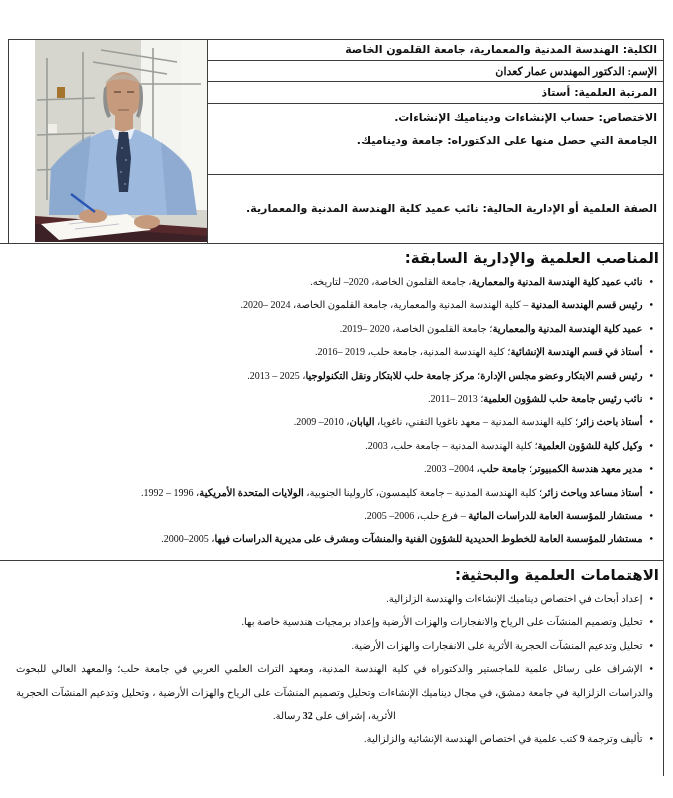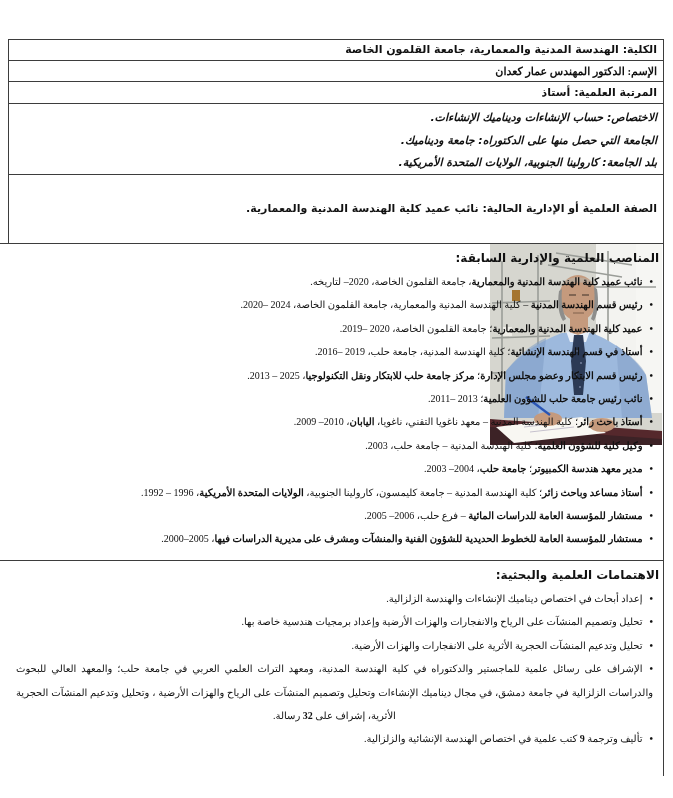--- a/index.html
+++ b/index.html
@@ -3,46 +3,46 @@
 <meta charset="utf-8">
 <style>
   html,body{margin:0;padding:0;background:#ffffff;}
   body{width:673px;height:798px;position:relative;overflow:hidden;
        font-family:"DejaVu Sans",sans-serif;color:#111;}
   .page{position:absolute;inset:0;background:#fff;}
 
   
   .info-table{position:absolute;top:39px;left:8px;width:656px;height:204px;
               box-sizing:border-box;border:1px solid #3d3d3d;border-bottom:none;
-              display:flex;direction:rtl;background:#fff;flex-direction:column;}
+              display:flex;direction:rtl;background:#fff;}
   .info-col{flex:1;display:flex;flex-direction:column;font-weight:bold;
             font-size:11px;direction:rtl;}
   .info-row{box-sizing:border-box;border-bottom:1px solid #3d3d3d;
             padding:0 6px;display:flex;align-items:center;line-height:14px;}
   .row-college{height:21px;}
   .row-name{height:21px;font-family:Liberation Serif, serif;}
   .row-rank{height:22px;}
-  .row-details{height:71px;display:block;padding-top:3px;font-style:italic;}
+  .row-details{height:71px;display:block;padding-top:3px;}
   .detail-line{line-height:22.5px;white-space:nowrap;}
   .row-current{flex:1;border-bottom:none;}
   .photo-cell{width:199px;box-sizing:border-box;position:relative;
               border-right:1px solid #3d3d3d;background:#fff;}
   .photo{position:absolute;top:0;right:0;width:172px;height:202px;display:block;}
 
   
   .hr{position:absolute;left:0;height:1px;background:#3d3d3d;}
   .hr-table-bottom{top:243px;width:664px;}
   .hr-sections{top:560px;width:664px;}
   .vr-right{position:absolute;top:243px;left:663px;width:1px;height:533px;background:#3d3d3d;}
 
   
   .section{position:absolute;left:2px;right:12px;direction:rtl;}
   .section-positions{top:245px;}
   .section-interests{top:562px;}
-  .sec-title{font-size:12px;font-weight:bold;padding:6px 2px 4px 0;line-height:15px;}
+  .sec-title{font-size:15px;font-weight:bold;padding:6px 2px 4px 0;line-height:15px;}
   .bullet{font-size:10px;line-height:23.4px;text-align:justify;
           padding:0 8px 0 14px;font-family:Liberation Serif, serif;}
   .bullet .marker{font-size:10px;margin-left:7px;font-weight:bold;}
   .bullet .b{font-weight:bold;}
   .bullet.center-last{text-align-last:center;}
 </style>
 </head>
 <body>
 
 <div class="page">
@@ -54,21 +54,20 @@
       </div>
       <div class="info-row row-name">
         <span>الإسم: الدكتور المهندس عمار كعدان</span>
       </div>
       <div class="info-row row-rank">
         <span>المرتبة العلمية: أستاذ</span>
       </div>
       <div class="info-row row-details">
           <div class="detail-line">الاختصاص: حساب الإنشاءات وديناميك الإنشاءات.</div>
           <div class="detail-line">الجامعة التي حصل منها على الدكتوراه: جامعة وديناميك.</div>
-          <div class="detail-line">بلد الجامعة: كارولينا الجنوبية، الولايات المتحدة الأمريكية.</div>
         </div>
       <div class="info-row row-current">
         <span>الصفة العلمية أو الإدارية الحالية: نائب عميد كلية الهندسة المدنية والمعمارية.</span>
       </div>
     </div>
     <div class="photo-cell">
       <svg class="photo" viewBox="0 0 172 202" preserveAspectRatio="none" xmlns="http://www.w3.org/2000/svg">
 
         <rect x="0" y="0" width="172" height="202" fill="#d6d6cf"></rect>
 

